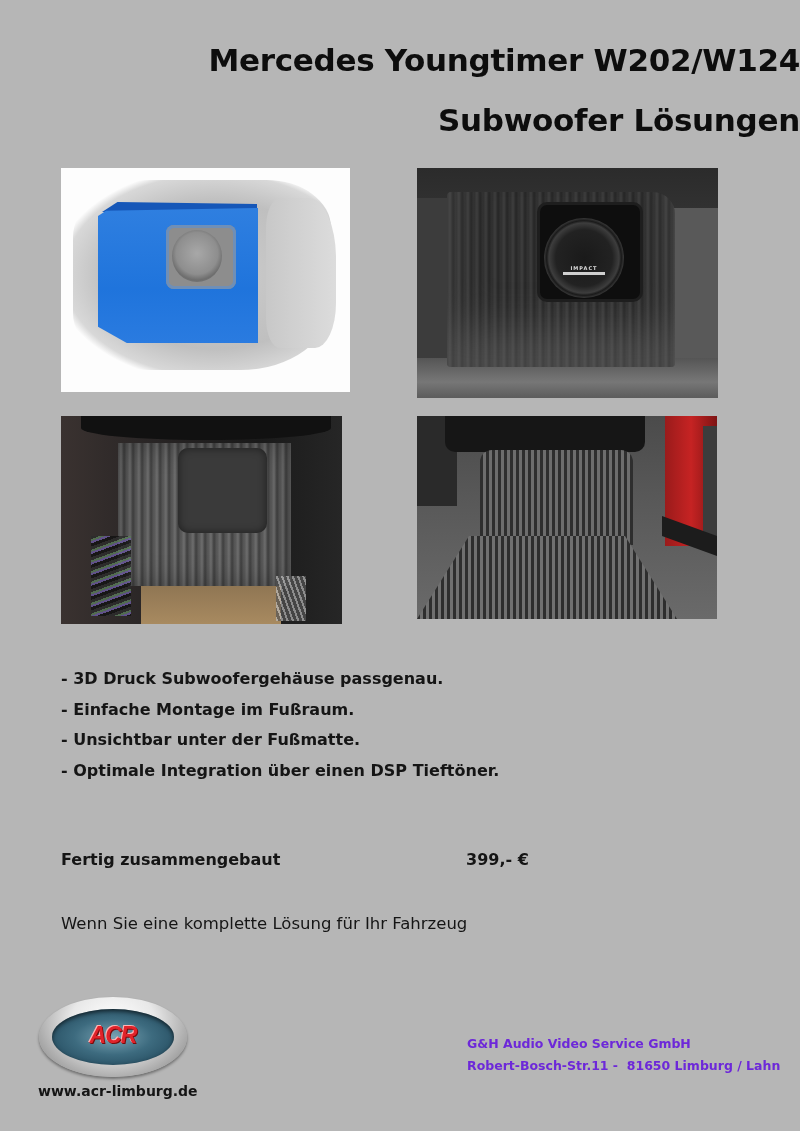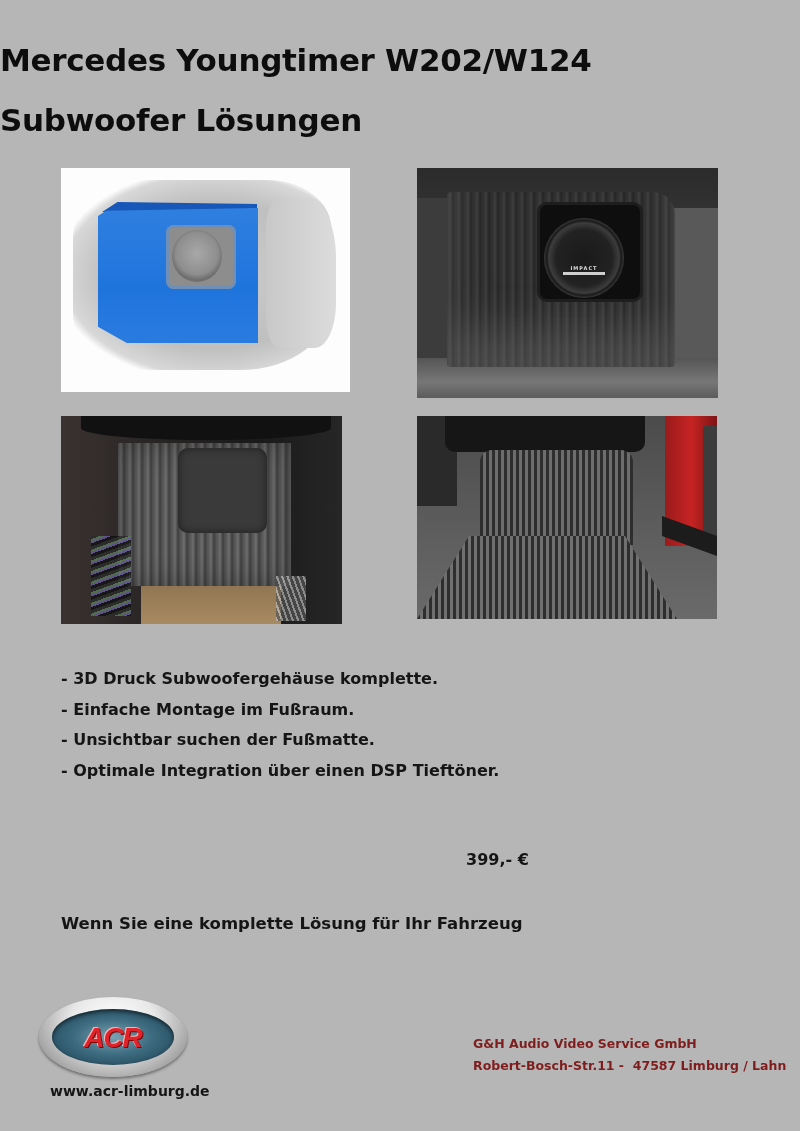--- a/index.html
+++ b/index.html
@@ -7,21 +7,21 @@
     body {
       background: #b6b6b6;
       font-family: "DejaVu Sans", "Liberation Sans", sans-serif;
       color: #111;
       position: relative;
       overflow: hidden;
     }
     .title {
       position: absolute;
       left: 0; width: 800px;
-      text-align: left;
+      text-align: right;
       font-weight: bold;
       font-size: 31px;
       letter-spacing: -0.3px;
       color: #0d0d0d;
     }
     .title.l1 { top: 42px; }
     .title.l2 { top: 102px; }
 
     .photo {
       position: absolute;
@@ -139,54 +139,53 @@
       font-size: 16px; font-weight: bold; color: #151515;
       line-height: 30.5px;
     }
     .price-row {
       position: absolute; left: 61px; top: 850px; width: 470px;
       font-size: 16px; font-weight: bold; color: #151515;
     }
     .price-row .price { position: absolute; left: 405px; top: 0; }
     .cta {
       position: absolute; left: 61px; top: 909px; width: 480px;
-      font-size: 16.5px; font-weight: bold; color: #151515;
+      font-size: 16.5px; font-weight: normal; color: #151515;
       line-height: 30px;
     }
 
     
     .logo {
       position: absolute; left: 39px; top: 997px; width: 148px; height: 80px;
       border-radius: 50%;
       background: radial-gradient(ellipse at 50% 30%, #ffffff 0%, #e8e8e8 40%, #9c9c9c 80%, #6e6e6e 100%);
       box-shadow: 0 2px 3px rgba(0,0,0,0.4);
     }
     .logo-inner {
       position: absolute; left: 13px; top: 12px; width: 122px; height: 56px;
       border-radius: 50%;
       background: radial-gradient(ellipse at 50% 50%, #7aa4b4 0%, #3d6b7f 45%, #1b3f52 100%);
       box-shadow: inset 0 2px 4px rgba(0,0,0,0.6);
     }
     .logo-text {
       position: absolute; left: 0; top: 13px; width: 122px; text-align: center;
       font-family: "Liberation Sans", sans-serif;
-      font-style: italic; font-weight: bold; font-size: 28px;
+      font-style: italic; font-weight: bold; font-size: 23px;
       color: #e0232a;
       text-shadow: 1px 1px 0 #7a0a0a, -1px -1px 0 #ffb3b3;
       letter-spacing: -1px;
     }
     .website {
-      position: absolute; left: 50px; top: 1083px;
+      position: absolute; left: 38px; top: 1083px;
       font-size: 14px; font-weight: bold; color: #151515;
     }
     .company {
       position: absolute; left: 467px; top: 1033px;
-      font-size: 12.5px; font-weight: bold; color: #7f1d1d;
+      font-size: 12.5px; font-weight: bold; color: #6d28d9;
       line-height: 22px;
-      margin-left: 6px;
     }
   </style>
 </head>
 <body>
 
 <h1 class="title l1">Mercedes Youngtimer W202/W124</h1>
 <h1 class="title l2">Subwoofer Lösungen</h1>
 
 <div class="photo" id="p1">
   <div class="scan"></div>
@@ -221,37 +220,38 @@
   <div class="dash-l"></div>
   <div class="dash"></div>
   <div class="mat-top"></div>
   <div class="mat-bottom"></div>
   <div class="door"></div>
   <div class="door-panel"></div>
   <div class="sill"></div>
 </div>
 
 <ul class="features">
-  <li>- 3D Druck Subwoofergehäuse komplette.</li>
+  <li>- 3D Druck Subwoofergehäuse passgenau.</li>
   <li>- Einfache Montage im Fußraum.</li>
-  <li>- Unsichtbar suchen der Fußmatte.</li>
+  <li>- Unsichtbar unter der Fußmatte.</li>
   <li>- Optimale Integration über einen DSP Tieftöner.</li>
 </ul>
 
 <div class="price-row">
+  <span>Fertig zusammengebaut</span>
   <span class="price">399,- €</span>
 </div>
 
 <div class="cta">
   <div>Wenn Sie eine komplette Lösung für Ihr Fahrzeug</div>
 </div>
 
 <div class="logo">
   <div class="logo-inner">
     <div class="logo-text">ACR</div>
   </div>
 </div>
 <div class="website">www.acr-limburg.de</div>
 
 <div class="company">
   <div>G&amp;H Audio Video Service GmbH</div>
-  <div style="white-space:pre">Robert-Bosch-Str.11 -  47587 Limburg / Lahn</div>
+  <div style="white-space:pre">Robert-Bosch-Str.11 -  81650 Limburg / Lahn</div>
 </div>
 
 </body></html>

